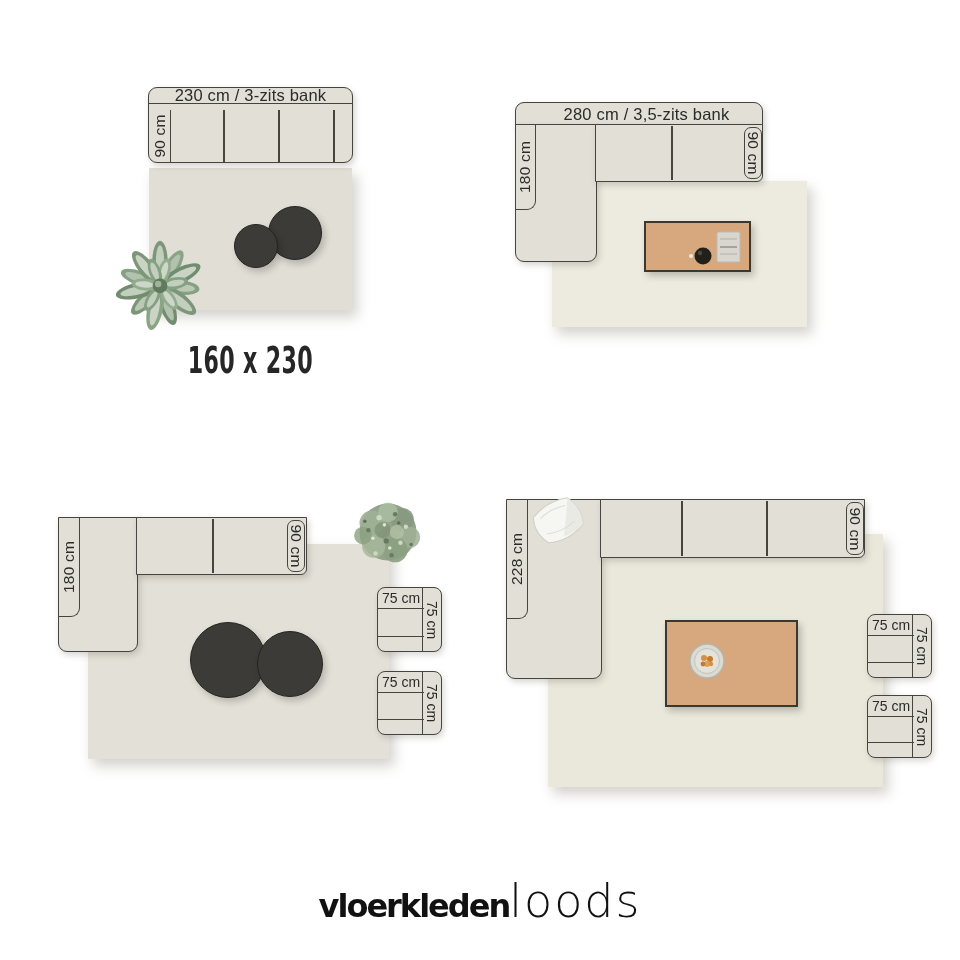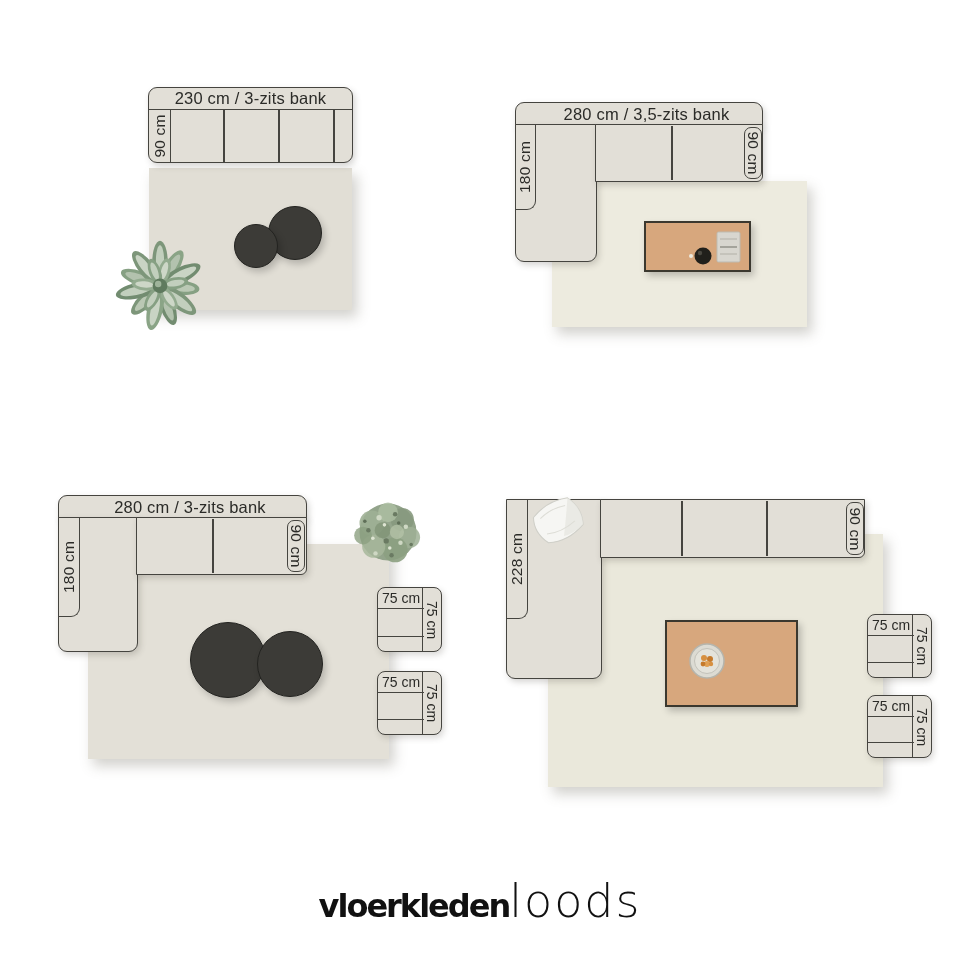--- a/index.html
+++ b/index.html
@@ -72,21 +72,21 @@
 <body>
 
 <div class="canvas">
 
   <div class="rug rug-1"></div>
 
   <div class="pouf" style="left:268px;top:206px;width:54px;height:54px;"></div>
   <div class="pouf" style="left:234px;top:224px;width:44px;height:44px;z-index:3;"></div>
 
   <div class="sofa-part r-all shadowed" style="left:148px;top:87px;width:205px;height:76px;">
-    <div style="position:absolute;left:0;right:0;top:0;height:22px;border-bottom:1.5px solid #45443f;" class="band">230 cm / 3-zits bank</div>
+    <div style="position:absolute;left:0;right:0;top:0;height:16px;border-bottom:1.5px solid #45443f;" class="band">230 cm / 3-zits bank</div>
     <div style="position:absolute;left:20.5px;top:22px;bottom:0;width:1.5px;background:#45443f;"></div>
     <div style="position:absolute;left:74px;top:22px;bottom:0;width:1.5px;background:#45443f;"></div>
     <div style="position:absolute;left:129px;top:22px;bottom:0;width:1.5px;background:#45443f;"></div>
     <div style="position:absolute;left:184px;top:22px;bottom:0;width:1.5px;background:#45443f;"></div>
     <div class="vlabel" style="left:0;top:22px;width:21px;bottom:0;">
         <span>90 cm</span>
       </div>
   </div>
 
   <svg class="deco" style="left:111px;top:238px;" width="98" height="92" viewBox="0 0 100 100">
@@ -157,20 +157,21 @@
         </g>
       <g transform="rotate(340 50 52)">
           <ellipse cx="50" cy="36" rx="6.5" ry="15" fill="#86a083"></ellipse>
           <ellipse cx="50" cy="35" rx="3.4" ry="10" fill="#c2cfbd"></ellipse>
         </g>
       <circle cx="50" cy="52" r="8" fill="#5f7a5e"></circle>
       <circle cx="48" cy="50" r="3.5" fill="#9fb49b"></circle>
     </g>
   </svg>
 
+  <div class="size-label" style="left:140px;top:339px;"><span>160 x 230</span></div>
 
   <div class="rug rug-2"></div>
 
   <div class="table" style="left:644px;top:221px;width:107px;height:51px;">
     <svg width="103" height="47" viewBox="0 0 103 47">
       <circle cx="57" cy="33" r="8.5" fill="#21201b"></circle>
       <circle cx="54" cy="30" r="2.2" fill="#4a4840"></circle>
       <circle cx="45" cy="33" r="2" fill="#ece9dd"></circle>
       <rect x="71" y="9" width="23" height="30" rx="1.5" fill="#d8d6cf" stroke="#bdbbb2" stroke-width="1"></rect>
       <line x1="74" y1="16" x2="91" y2="16" stroke="#b2b0a7" stroke-width="1"></line>
@@ -193,23 +194,20 @@
   <div class="vlabel cw" style="left:744px;top:127px;width:18px;height:52px;">
       <span>90 cm</span>
     </div>
 
 
   <div class="rug rug-3"></div>
 
   <div class="pouf" style="left:190px;top:622px;width:76px;height:76px;"></div>
   <div class="pouf" style="left:257px;top:631px;width:66px;height:66px;z-index:3;"></div>
 
-  <div class="sofa-part band r-top shadowed" style="left:58px;top:495px;width:249px;height:24px;">
-    <span>280 cm / 3-zits bank</span>
-  </div>
   <div class="sofa-part r-bottom shadowed" style="left:58px;top:517px;width:80px;height:135px;"></div>
   <div class="sofa-part shadowed" style="left:136px;top:517px;width:171px;height:58px;border-radius:0 0 6px 0;"></div>
   <div class="divider" style="left:212px;top:519px;height:54px;"></div>
   <div class="arm-strip" style="left:58px;top:517px;width:22px;height:100px;"></div>
   <div class="vlabel" style="left:58px;top:519px;width:22px;height:96px;">
       <span>180 cm</span>
     </div>
   <div class="arm-cap" style="left:287px;top:520px;width:18px;height:52px;"></div>
   <div class="vlabel cw" style="left:287px;top:520px;width:18px;height:52px;">
       <span>90 cm</span>

